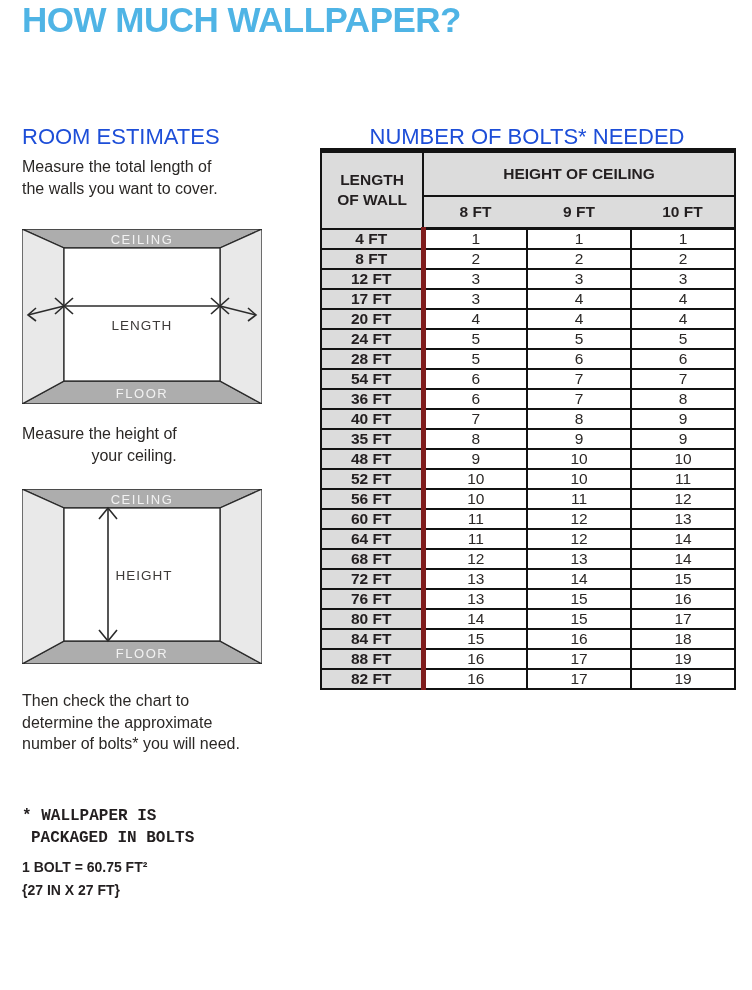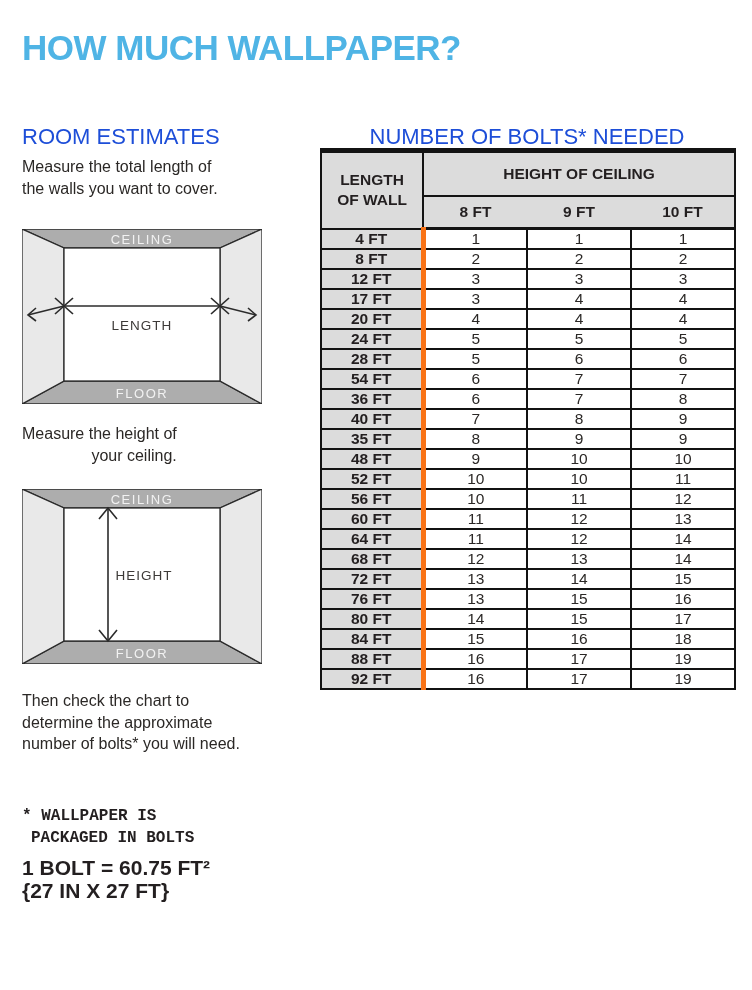--- a/index.html
+++ b/index.html
@@ -8,21 +8,21 @@
     position: relative;
     width: 752px;
     height: 990px;
     background: #ffffff;
     font-family: "Liberation Sans", "DejaVu Sans", sans-serif;
     color: #231f20;
     overflow: hidden;
   }
   .page-title {
     position: absolute;
-    left: 22px; top: 28px;
+    left: 22px; top: 0;
     font-size: 35px;
     font-weight: bold;
     letter-spacing: -0.5px;
     color: #4fb4e5;
   }
   .section-heading {
     position: absolute;
     font-size: 22px;
     font-weight: normal;
     color: #1d4ed8;
@@ -59,21 +59,21 @@
     left: 22px; top: 805px;
     font-size: 16px;
     font-weight: bold;
     line-height: 22px;
     font-family: Liberation Mono, monospace;
   }
   .footnote-indent { padding-left: 9px; }
   .bolt-facts {
     position: absolute;
     left: 22px; top: 856px;
-    font-size: 21px;
+    font-size: 14px;
     font-weight: bold;
     line-height: 23px;
   }
   
   .bolts-table-wrap { position: absolute; left: 320px; top: 148px; }
   table.bolts {
     border-collapse: collapse;
     table-layout: fixed;
     width: 414px;
     border: 2px solid #131313;
@@ -104,21 +104,21 @@
   tr.subheader th {
     background: #dcdcdc;
     height: 33px;
     font-weight: bold;
     border-left: 0;
     border-right: 0;
     border-bottom: 3px solid #131313;
   }
   table.bolts tbody th {
     background: #dcdcdc;
-    border-right: 5px solid #f97316;
+    border-right: 5px solid #7f1d1d;
     font-weight: bold;
     height: 17px;
   }
   table.bolts tbody td {
     background: #ffffff;
     color: #2b2826;
     font-weight: normal;
   }
 </style>
 </head>
@@ -336,21 +336,21 @@
             <td>16</td>
             <td>18</td>
           </tr>
           <tr>
             <th>88 FT</th>
             <td>16</td>
             <td>17</td>
             <td>19</td>
           </tr>
           <tr>
-            <th>92 FT</th>
+            <th>82 FT</th>
             <td>16</td>
             <td>17</td>
             <td>19</td>
           </tr>
         </tbody>
     </table>
   </div>
 
 </div>
 

